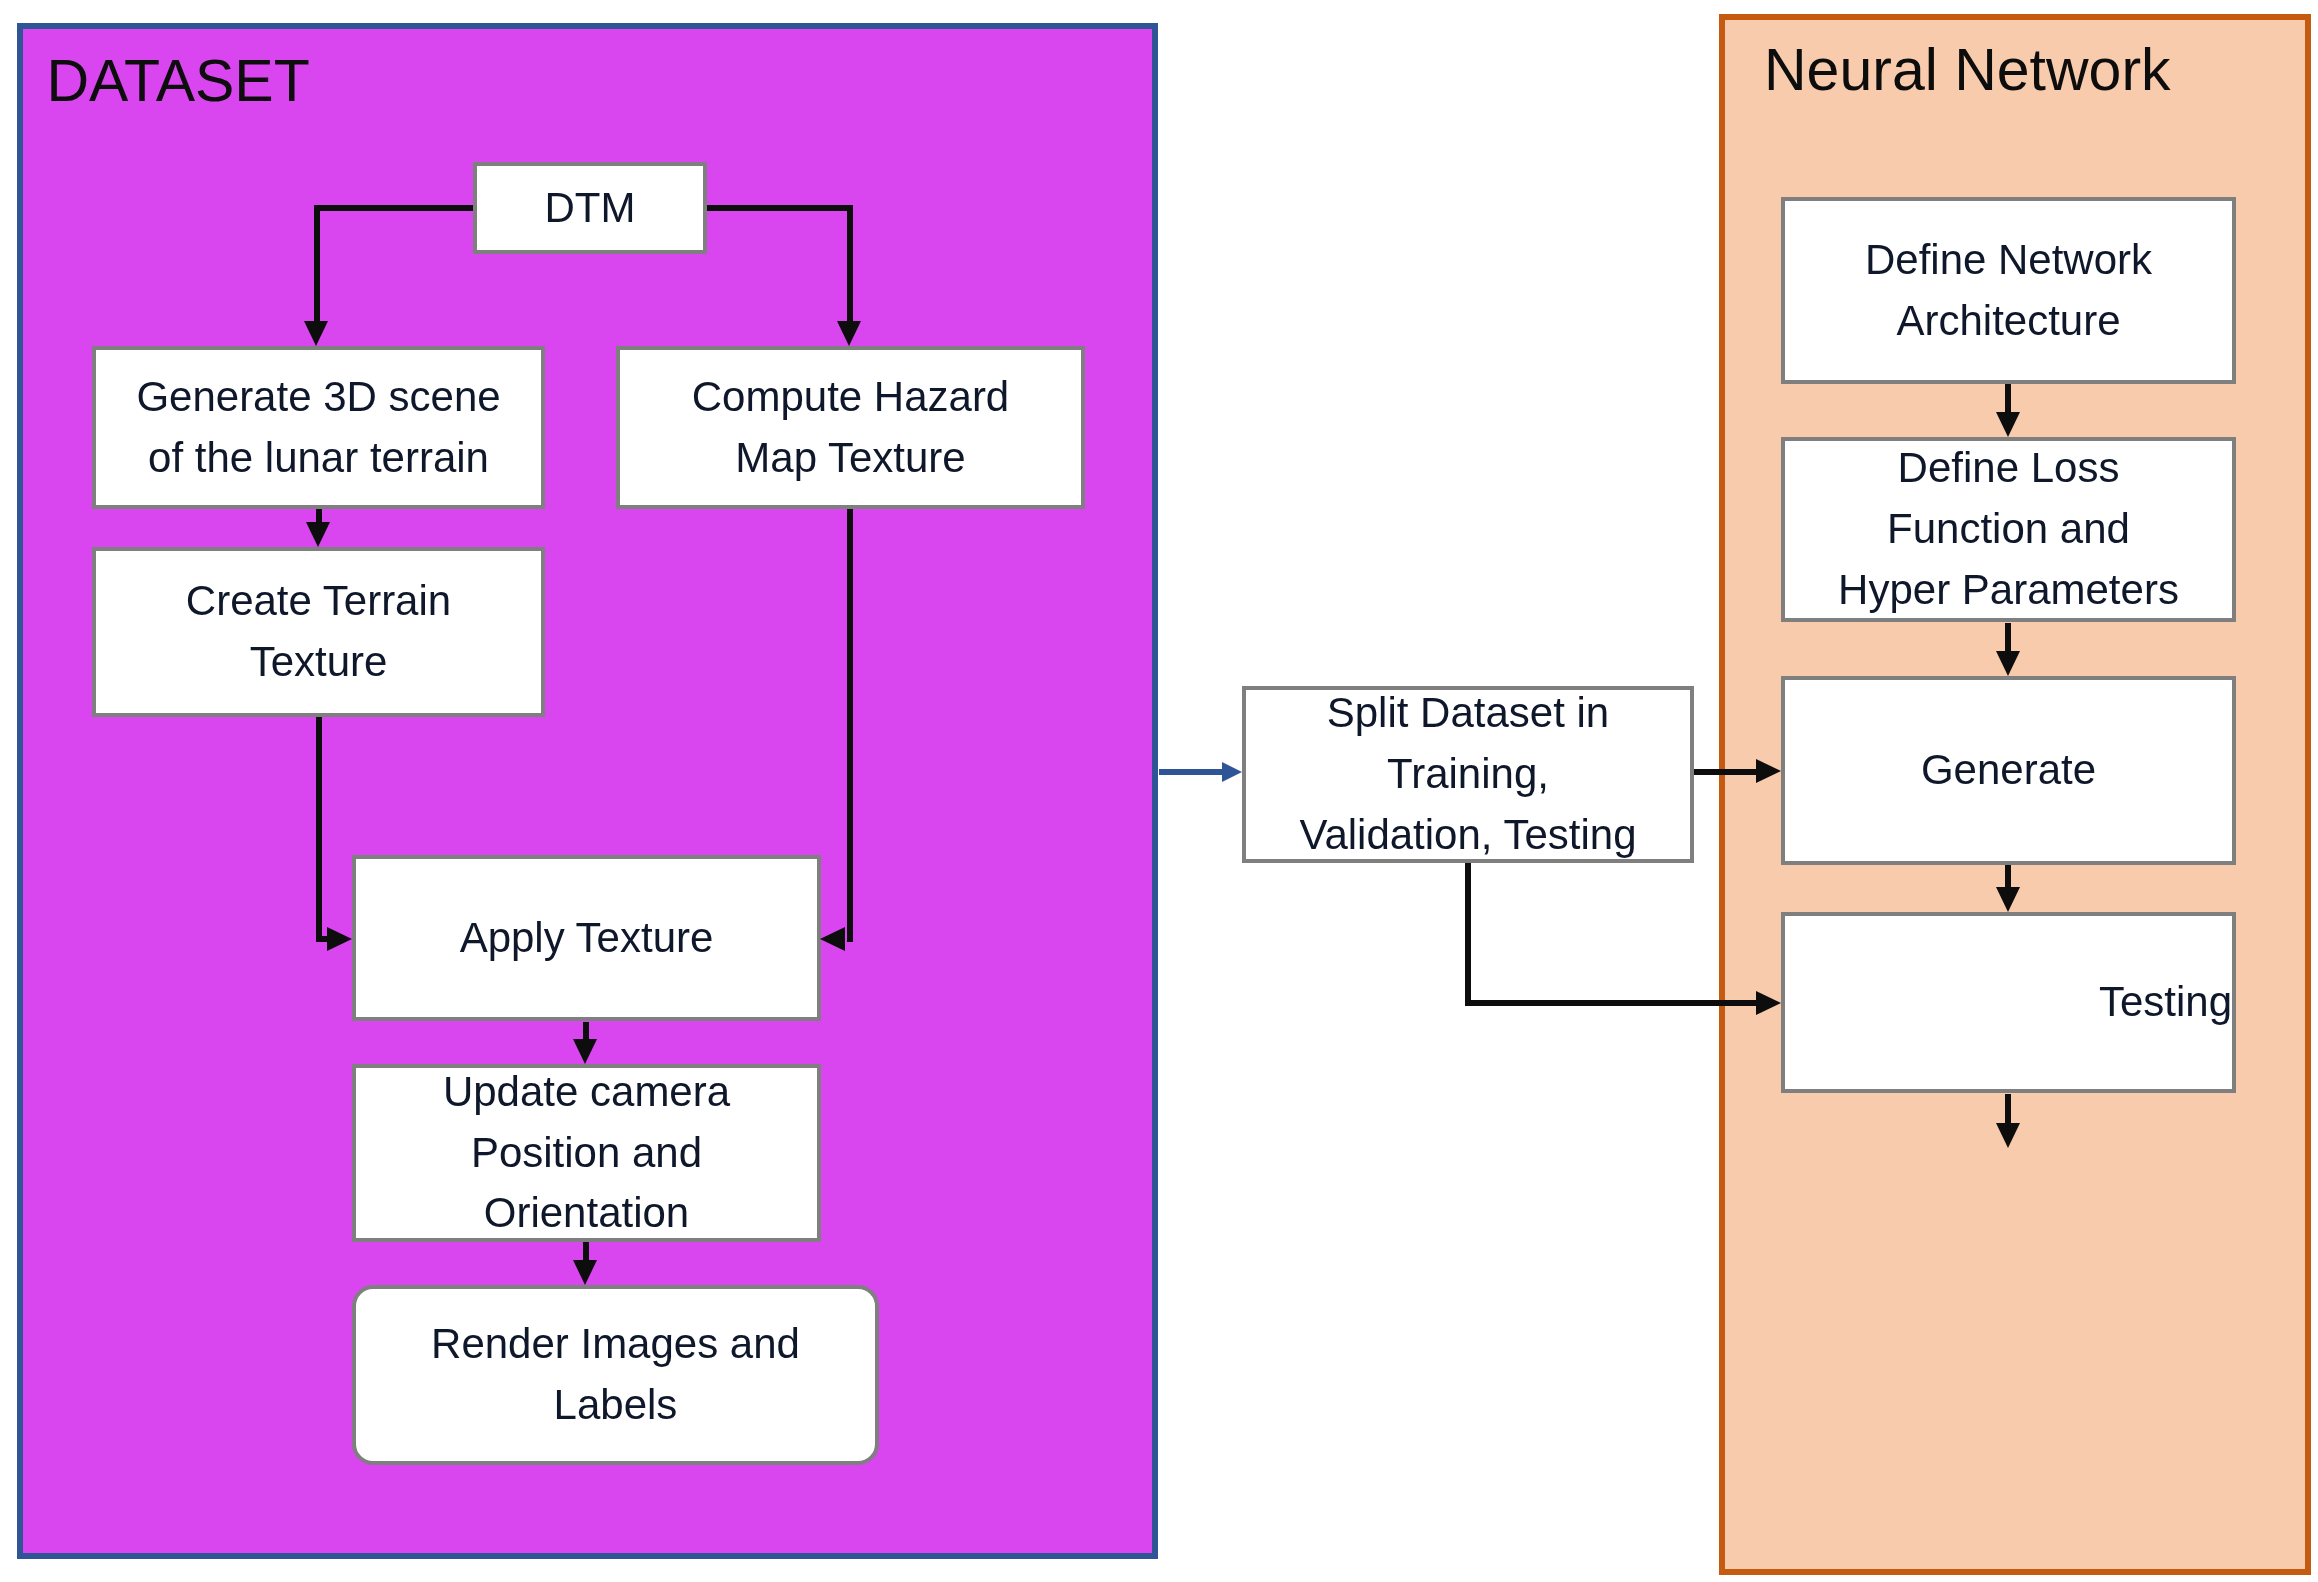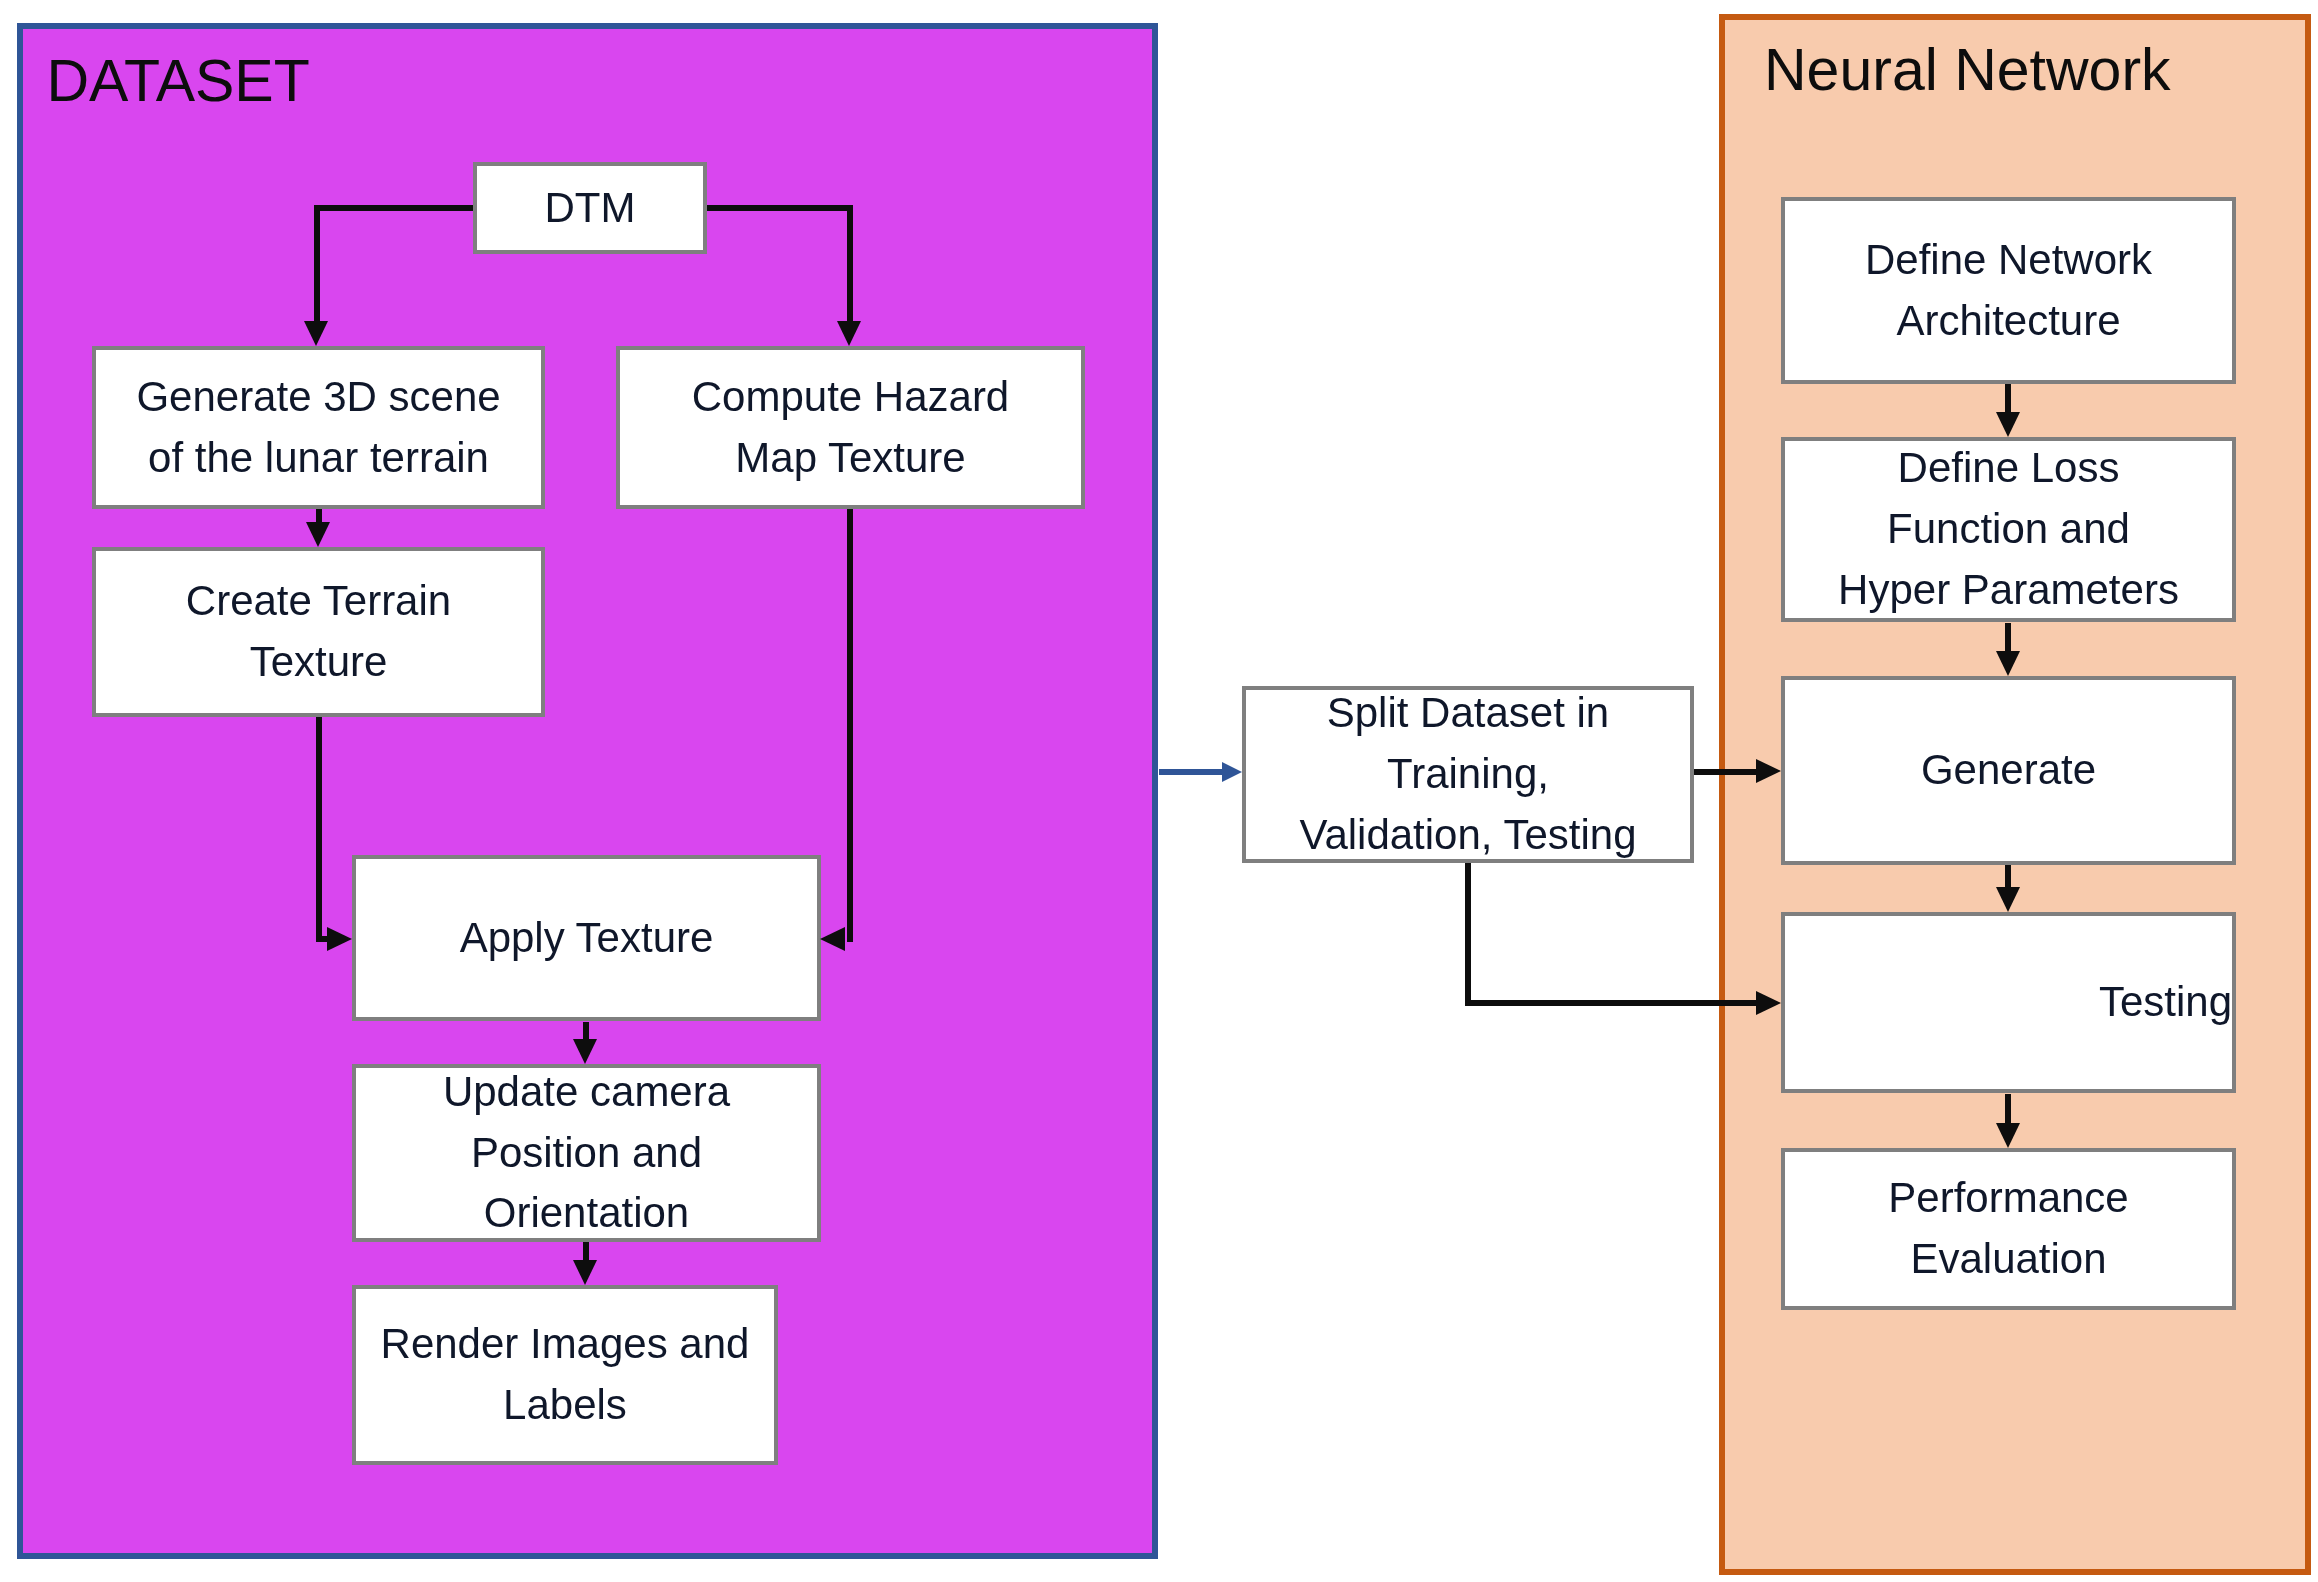--- a/index.html
+++ b/index.html
@@ -73,21 +73,21 @@
   <div class="node" style="left:352px; top:855px; width:469px; height:166px;">
     <span>Apply Texture</span>
   </div>
 
   <div class="node" style="left:352px; top:1064px; width:469px; height:178px;">
     <span>Update camera
 Position and
 Orientation</span>
   </div>
 
-  <div class="node" style="left:352px; top:1285px; width:426px; height:180px;">
+  <div class="node" style="left:352px; top:1285px; width:527px; height:180px;border-radius:21px;">
     <span>Render Images and
 Labels</span>
   </div>
 
   <div class="node" style="left:1242px; top:686px; width:452px; height:177px;">
     <span>Split Dataset in
 Training,
 Validation, Testing</span>
   </div>
 
@@ -103,24 +103,20 @@
   </div>
 
   <div class="node" style="left:1781px; top:676px; width:455px; height:189px;">
     <span>Generate</span>
   </div>
 
   <div class="node" style="left:1781px; top:912px; width:455px; height:181px;justify-content:flex-end;">
     <span>Testing</span>
   </div>
 
-  <div class="node" style="left:1781px; top:1148px; width:455px; height:162px;">
-    <span>Performance
-Evaluation</span>
-  </div>
 
   <div class="line" style="left:314px; top:205px; width:159px; height:5.5px;"></div>
   <div class="line" style="left:314px; top:205px; width:5.5px; height:117px;"></div>
   <div class="ah down" style="left:304px; top:321px;"></div>
 
   <div class="line" style="left:707px; top:205px; width:145px; height:5.5px;"></div>
   <div class="line" style="left:847px; top:205px; width:5.5px; height:117px;"></div>
   <div class="ah down" style="left:837px; top:321px;"></div>
 
   <div class="line" style="left:316px; top:509px; width:5.5px; height:15.6px;"></div>

